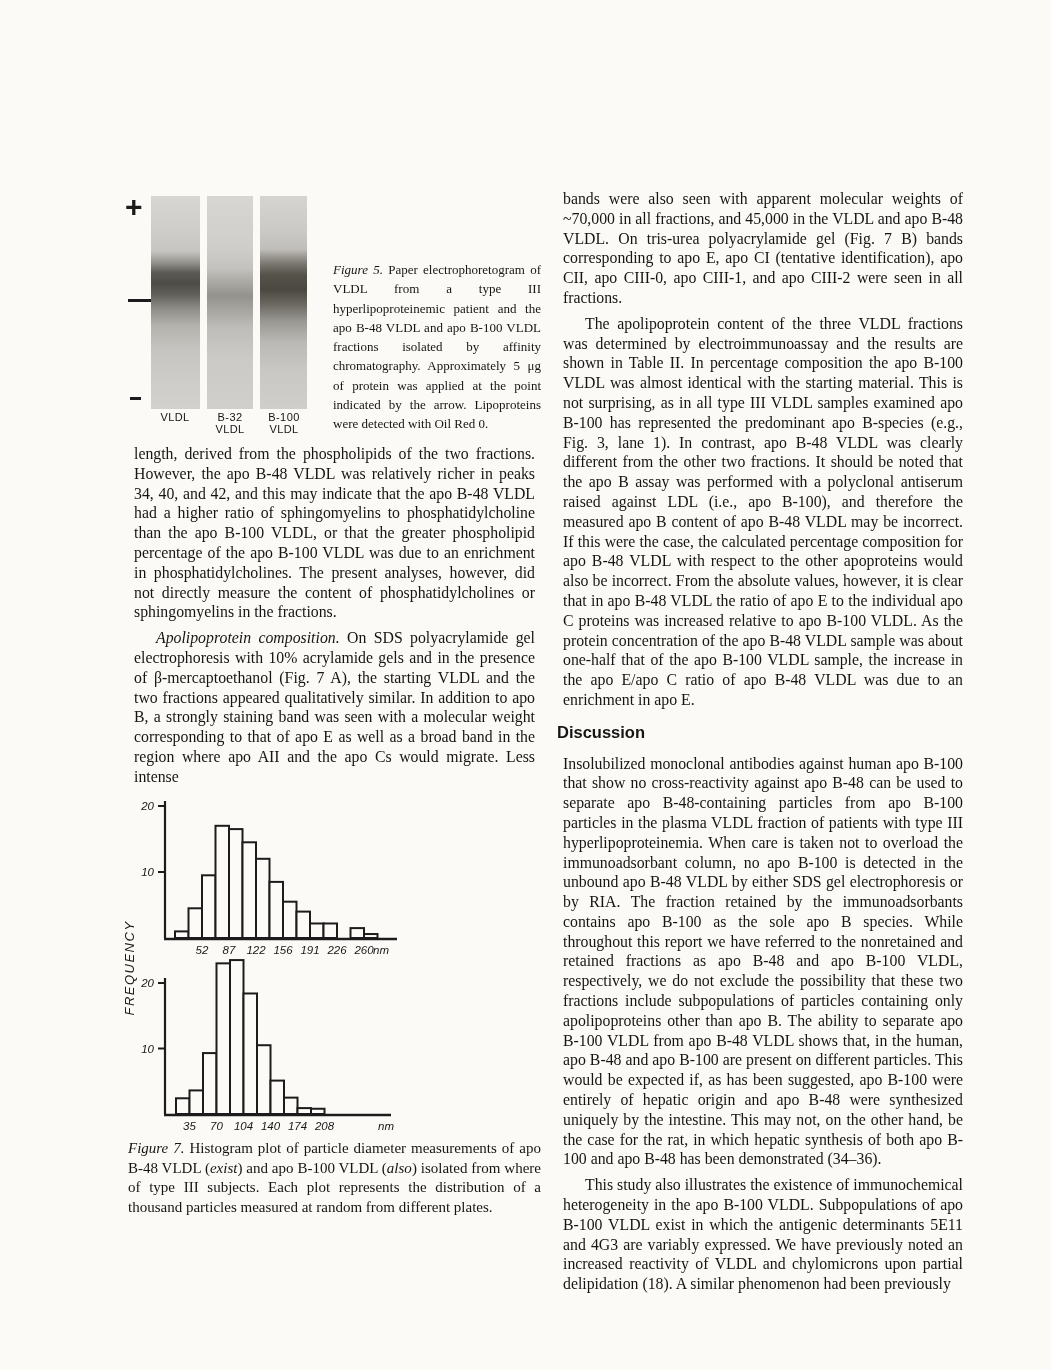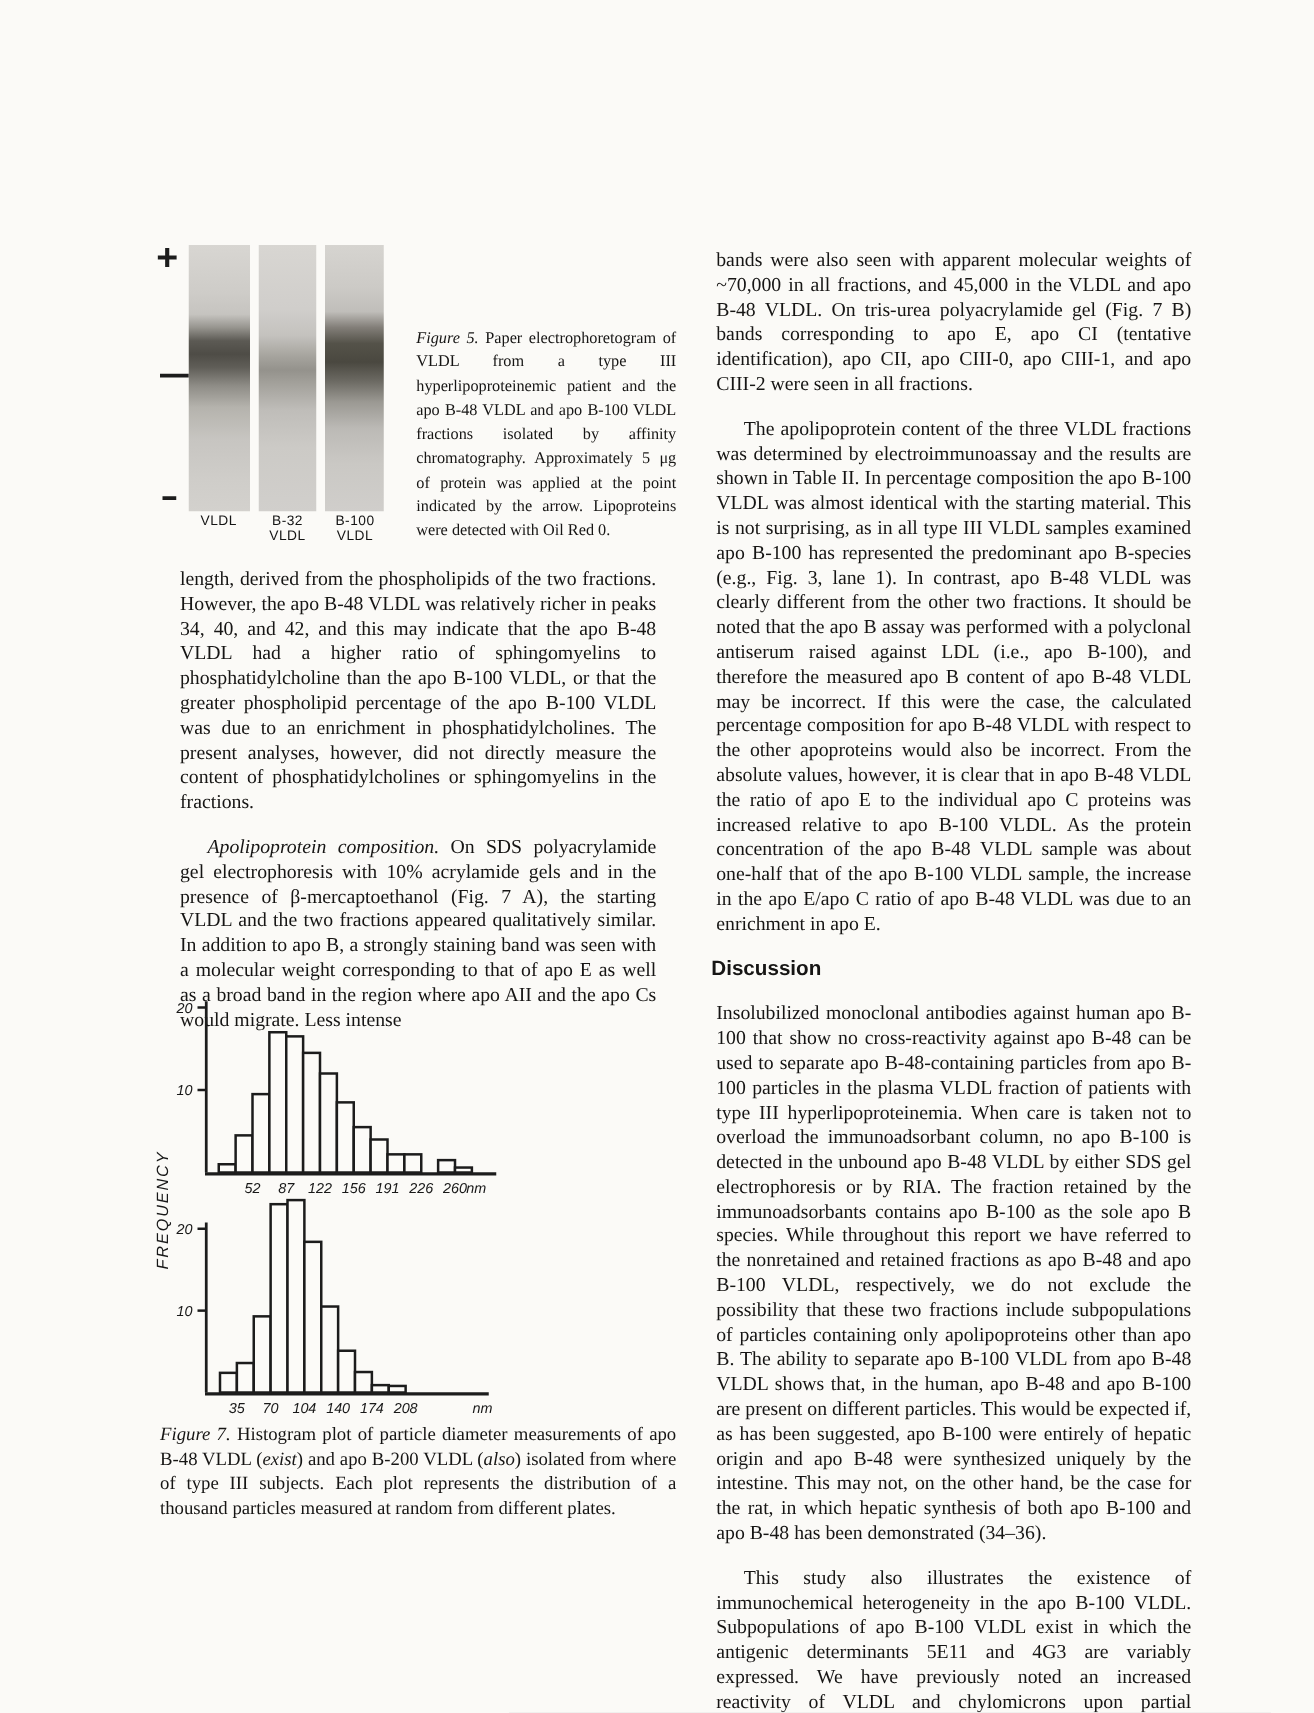--- a/index.html
+++ b/index.html
@@ -24,26 +24,26 @@
   .lane-label{position:absolute; top:411px; text-align:center;
     font-family:"Liberation Sans",sans-serif; font-weight:400; font-size:11px;
     line-height:12px; letter-spacing:.4px; color:#141414;}
   .lane-label.l1{left:149px; width:52px;}
   .lane-label.l2{left:204px; width:52px;}
   .lane-label.l3{left:257px; width:54px;}
   .fig5-caption{position:absolute; left:333px; top:260px; width:208px;
     font-size:13px; line-height:19.3px; text-align:justify;}
   
   .bodytext{font-size:15.8px; line-height:19.8px; text-align:justify;}
-  .bodytext p{margin:16px;}
+  .bodytext p{margin:6px;}
   .bodytext p.indent{text-indent:22px;}
   .leftcol{position:absolute; left:128px; top:438px; width:413px;}
   .rightcol{position:absolute; left:557px; top:183px; width:412px;}
   .rightcol h2{font-family:"Liberation Sans",sans-serif; font-size:16.5px;
-    font-weight:700; margin:13px 0 11px 12px; text-align:left;}
+    font-weight:700; margin:13px 0 11px 0; text-align:left;}
   .it{font-style:italic;}
   
   .fig6-svg{position:absolute; left:120px; top:790px;}
   .tickLabel{font:italic 11.5px "Liberation Sans",sans-serif; fill:#181818;}
   .freqLabel{font:italic 13px "Liberation Sans",sans-serif; letter-spacing:1.5px; fill:#181818;}
   .fig6-caption{position:absolute; left:128px; top:1139px; width:413px;
     font-size:15px; line-height:19.5px; text-align:justify;}
   
   .footer{position:absolute; left:128px; top:1262px; width:840px; font-size:15px;}
   .footer .pageno{font-family:"Liberation Sans",sans-serif; font-weight:700; font-size:14.5px;}
@@ -140,21 +140,21 @@
         <text x="123.5" y="340" text-anchor="middle" class="tickLabel">104</text>
         <text x="150.5" y="340" text-anchor="middle" class="tickLabel">140</text>
         <text x="177.5" y="340" text-anchor="middle" class="tickLabel">174</text>
         <text x="204.5" y="340" text-anchor="middle" class="tickLabel">208</text>
         <text x="258" y="340" class="tickLabel">nm</text>
       </g>
       <text x="14" y="178" text-anchor="middle" class="freqLabel" transform="rotate(-90 14 178)">FREQUENCY</text>
     </svg>
 
   <div class="fig6-caption">
-    <span class="it">Figure 7.</span><span> Histogram plot of particle diameter measurements of apo B-48 VLDL (</span><span class="it">exist</span><span>) and apo B-200 VLDL (</span><span class="it">also</span><span>) isolated from where of type III subjects. Each plot represents the distribution of a thousand particles measured at random from different plates.</span>
+    <span class="it">Figure 7.</span><span> Histogram plot of particle diameter measurements of apo B-48 VLDL (</span><span class="it">exist</span><span>) and apo B-100 VLDL (</span><span class="it">also</span><span>) isolated from where of type III subjects. Each plot represents the distribution of a thousand particles measured at random from different plates.</span>
   </div>
 
   <div class="rightcol bodytext">
     <p>bands were also seen with apparent molecular weights of ~70,000 in all fractions, and 45,000 in the VLDL and apo B-48 VLDL. On tris-urea polyacrylamide gel (Fig. 7 B) bands corresponding to apo E, apo CI (tentative identification), apo CII, apo CIII-0, apo CIII-1, and apo CIII-2 were seen in all fractions.</p>
     <p class="indent">The apolipoprotein content of the three VLDL fractions was determined by electroimmunoassay and the results are shown in Table II. In percentage composition the apo B-100 VLDL was almost identical with the starting material. This is not surprising, as in all type III VLDL samples examined apo B-100 has represented the predominant apo B-species (e.g., Fig. 3, lane 1). In contrast, apo B-48 VLDL was clearly different from the other two fractions. It should be noted that the apo B assay was performed with a polyclonal antiserum raised against LDL (i.e., apo B-100), and therefore the measured apo B content of apo B-48 VLDL may be incorrect. If this were the case, the calculated percentage composition for apo B-48 VLDL with respect to the other apoproteins would also be incorrect. From the absolute values, however, it is clear that in apo B-48 VLDL the ratio of apo E to the individual apo C proteins was increased relative to apo B-100 VLDL. As the protein concentration of the apo B-48 VLDL sample was about one-half that of the apo B-100 VLDL sample, the increase in the apo E/apo C ratio of apo B-48 VLDL was due to an enrichment in apo E.</p>
     <h2>Discussion</h2>
     <p>Insolubilized monoclonal antibodies against human apo B-100 that show no cross-reactivity against apo B-48 can be used to separate apo B-48-containing particles from apo B-100 particles in the plasma VLDL fraction of patients with type III hyperlipoproteinemia. When care is taken not to overload the immunoadsorbant column, no apo B-100 is detected in the unbound apo B-48 VLDL by either SDS gel electrophoresis or by RIA. The fraction retained by the immunoadsorbants contains apo B-100 as the sole apo B species. While throughout this report we have referred to the nonretained and retained fractions as apo B-48 and apo B-100 VLDL, respectively, we do not exclude the possibility that these two fractions include subpopulations of particles containing only apolipoproteins other than apo B. The ability to separate apo B-100 VLDL from apo B-48 VLDL shows that, in the human, apo B-48 and apo B-100 are present on different particles. This would be expected if, as has been suggested, apo B-100 were entirely of hepatic origin and apo B-48 were synthesized uniquely by the intestine. This may not, on the other hand, be the case for the rat, in which hepatic synthesis of both apo B-100 and apo B-48 has been demonstrated (34–36).</p>
     <p class="indent">This study also illustrates the existence of immunochemical heterogeneity in the apo B-100 VLDL. Subpopulations of apo B-100 VLDL exist in which the antigenic determinants 5E11 and 4G3 are variably expressed. We have previously noted an increased reactivity of VLDL and chylomicrons upon partial delipidation (18). A similar phenomenon had been previously</p>
   </div>
 

